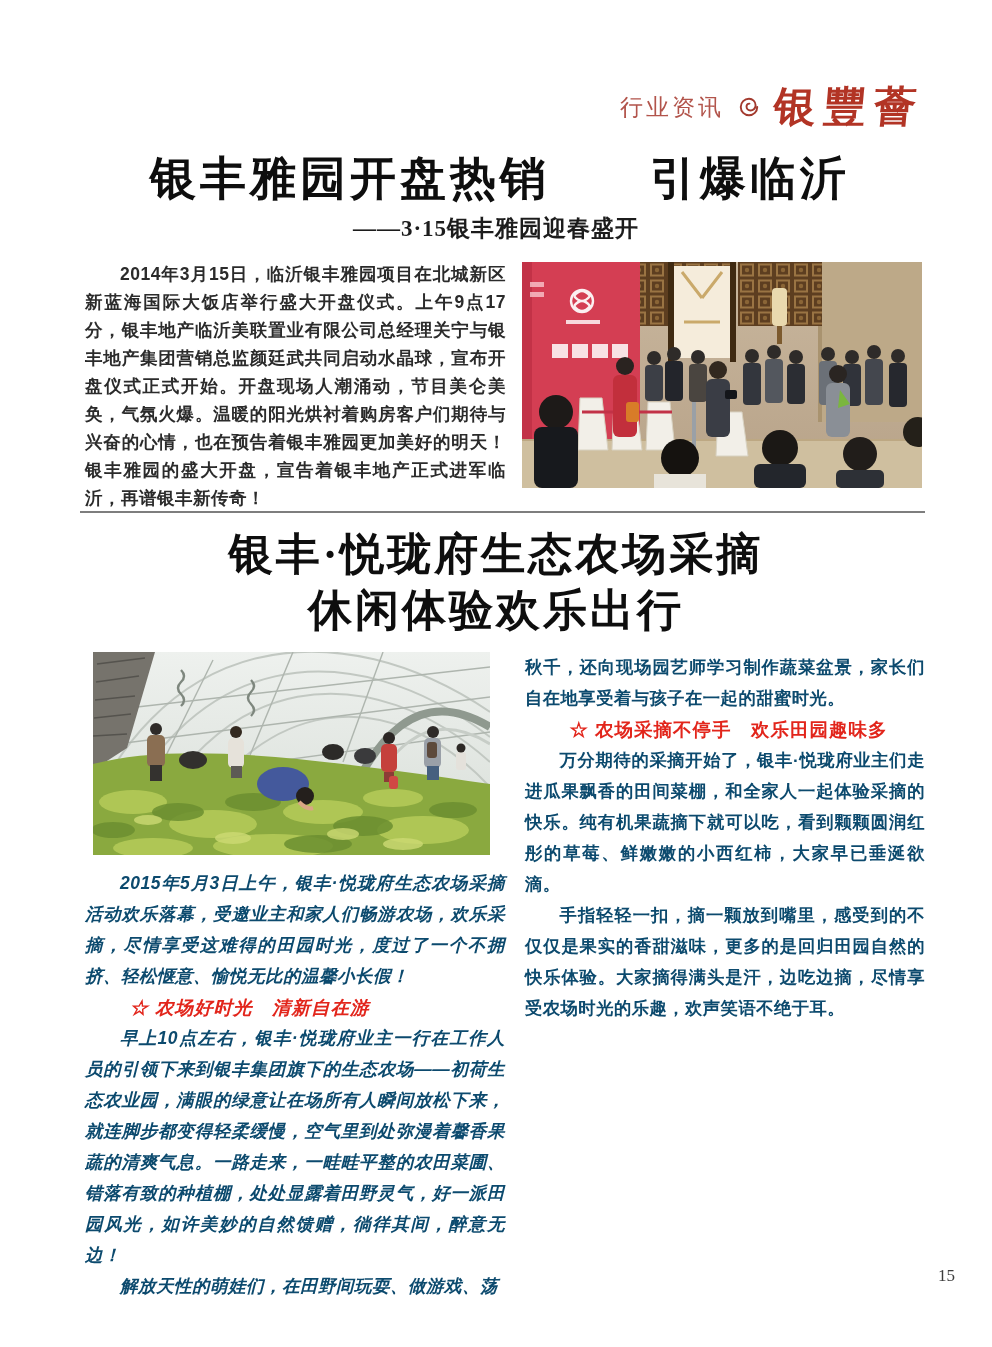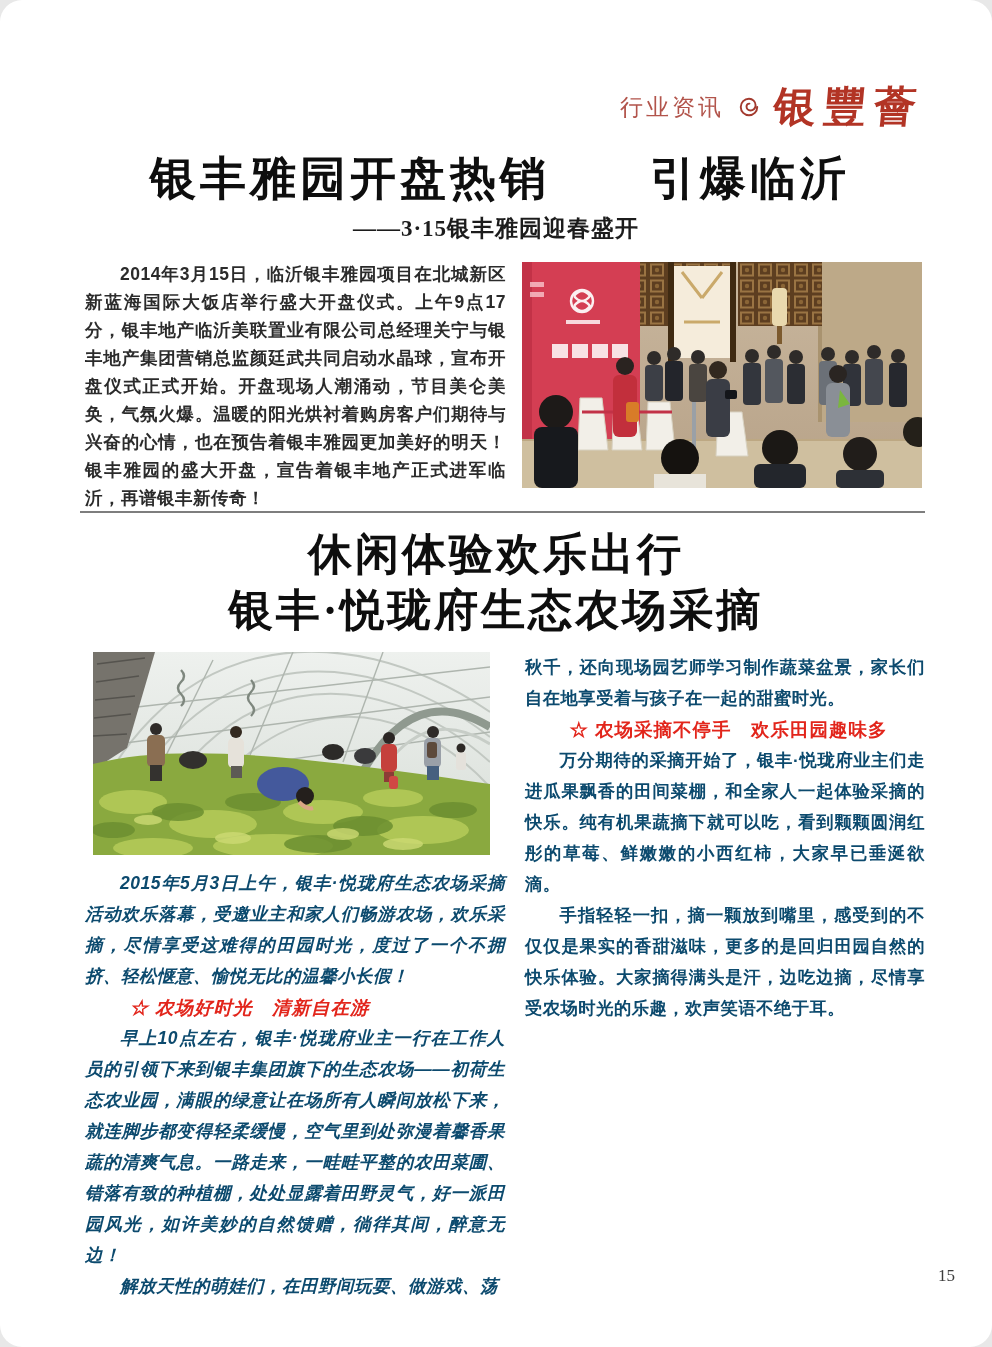--- a/index.html
+++ b/index.html
@@ -1,20 +1,20 @@
 <!DOCTYPE html>
 <html><head>
 <meta charset="utf-8">
 <style>
   * { margin:0; padding:0; box-sizing:border-box; }
   html,body { background:#e8e8e8; }
   body { font-family:"Liberation Sans", sans-serif; }
   .page {
     position:relative; width:992px; height:1347px; margin:0 auto;
-    background:#ffffff; overflow:hidden; color:#2a2a2a;border-radius:22px;
+    background:#ffffff; overflow:hidden; color:#2a2a2a;
   }
 
   
   .mast { position:absolute; top:86px; right:68px; display:flex; align-items:center; gap:14px; }
   .mast .section-label { font-size:23px; letter-spacing:3px; color:#b2544b; font-weight:500; }
   .mast .swirl { width:22px; height:22px; display:block; }
   .mast .brand {
     font-family:"Liberation Serif", serif; font-size:42px; font-weight:700;
     color:#b23425; letter-spacing:8px; transform:skewX(-5deg); line-height:1;
   }
@@ -188,22 +188,22 @@
         <rect x="232" y="202" width="52" height="24" rx="6" fill="#23262c"></rect>
       <circle cx="338" cy="192" r="17" fill="#211d1a"></circle>
         <rect x="314" y="208" width="48" height="18" rx="5" fill="#2d3036"></rect>
       <circle cx="396" cy="170" r="15" fill="#242019"></circle>
     </svg>
   </div>
 
   <div class="divider"></div>
 
   <div class="a2-title">
+    <div>银丰·悦珑府生态农场采摘</div>
     <div>休闲体验欢乐出行</div>
-    <div>银丰·悦珑府生态农场采摘</div>
   </div>
 
   <div class="a2-cols">
 
     <div class="col-left">
 
       <svg class="a2-photo" viewBox="0 0 397 203" preserveAspectRatio="none">
         <defs>
           <linearGradient id="sky" x1="0" y1="0" x2="0" y2="1">
             <stop offset="0" stop-color="#eef1ee"></stop>

